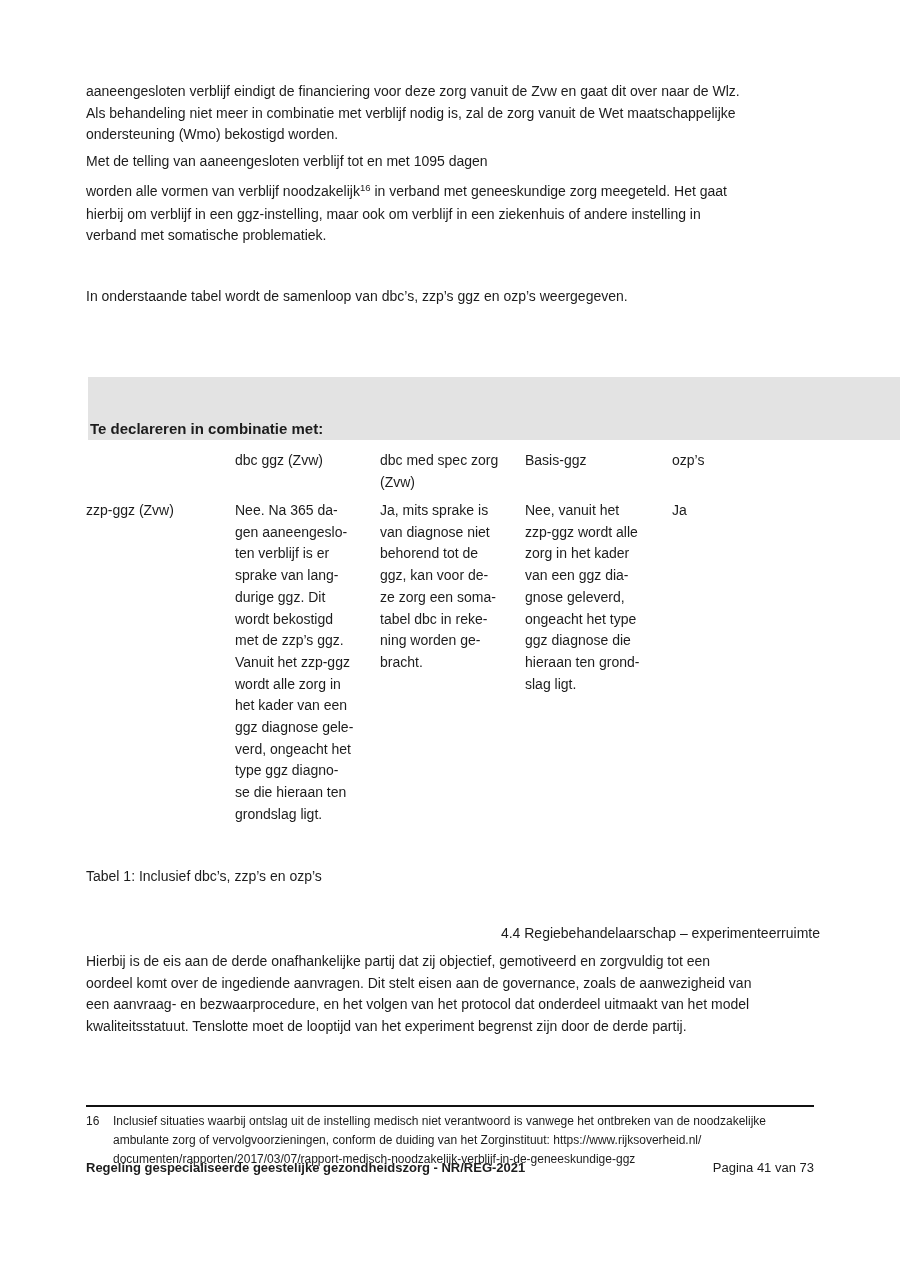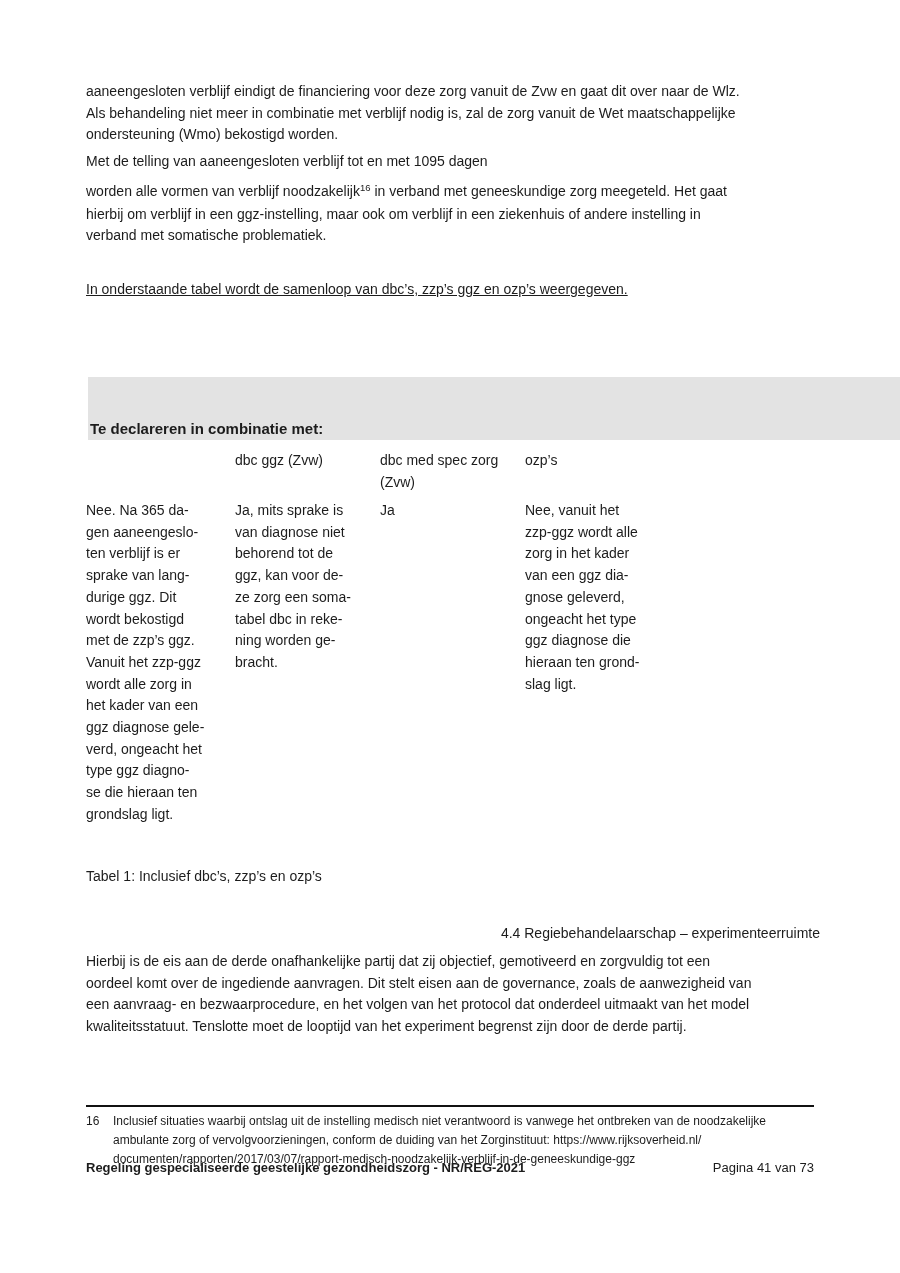--- a/index.html
+++ b/index.html
@@ -49,21 +49,21 @@
     line-height: 21.7px;
     white-space: pre-line;
     padding-right: 8px;
   }
   .caption { top: 866px; }
   .h44 { top: 923px; text-align: right; }
   .p5 { top: 951px; }
   .p1 { top: 81px; }
   .p2 { top: 151px; }
   .p3 { top: 181px; }
-  .p4 { top: 279px; text-decoration: underline; }
+  .p4 { top: 286px; }
   
   .fn-rule {
     left: 86px; width: 728px;
     top: 1105px; height: 2px;
     background: #111111;
   }
   .footnote {
     left: 86px; width: 728px;
     top: 1112px;
     display: flex;
@@ -107,24 +107,26 @@
 
 <div class="abs band">
   <span class="band-label">Te declareren in combinatie met:</span>
 </div>
 
 <div class="abs tbl-row tbl-head">
   <div class="tbl-cell"></div>
   <div class="tbl-cell">dbc ggz (Zvw)</div>
   <div class="tbl-cell">dbc med spec zorg
 (Zvw)</div>
+  <div class="tbl-cell">Basis-ggz</div>
   <div class="tbl-cell">ozp’s</div>
 </div>
 
 <div class="abs tbl-row tbl-body">
+  <div class="tbl-cell">zzp-ggz (Zvw)</div>
   <div class="tbl-cell">Nee. Na 365 da-
 gen aaneengeslo-
 ten verblijf is er
 sprake van lang-
 durige ggz. Dit
 wordt bekostigd
 met de zzp’s ggz.
 Vanuit het zzp-ggz
 wordt alle zorg in
 het kader van een
@@ -134,30 +136,30 @@
 se die hieraan ten
 grondslag ligt.</div>
   <div class="tbl-cell">Ja, mits sprake is
 van diagnose niet
 behorend tot de
 ggz, kan voor de-
 ze zorg een soma-
 tabel dbc in reke-
 ning worden ge-
 bracht.</div>
-  <div class="tbl-cell">Ja</div>
   <div class="tbl-cell">Nee, vanuit het
 zzp-ggz wordt alle
 zorg in het kader
 van een ggz dia-
 gnose geleverd,
 ongeacht het type
 ggz diagnose die
 hieraan ten grond-
 slag ligt.</div>
+  <div class="tbl-cell">Ja</div>
 </div>
 
 <div class="abs content-x para caption">Tabel 1: Inclusief dbc’s, zzp’s en ozp’s</div>
 
 <div class="abs content-x para h44">4.4 Regiebehandelaarschap – experimenteerruimte</div>
 
 <div class="abs content-x para p5">Hierbij is de eis aan de derde onafhankelijke partij dat zij objectief, gemotiveerd en zorgvuldig tot een
 oordeel komt over de ingediende aanvragen. Dit stelt eisen aan de governance, zoals de aanwezigheid van
 een aanvraag- en bezwaarprocedure, en het volgen van het protocol dat onderdeel uitmaakt van het model
 kwaliteitsstatuut. Tenslotte moet de looptijd van het experiment begrenst zijn door de derde partij.</div>

